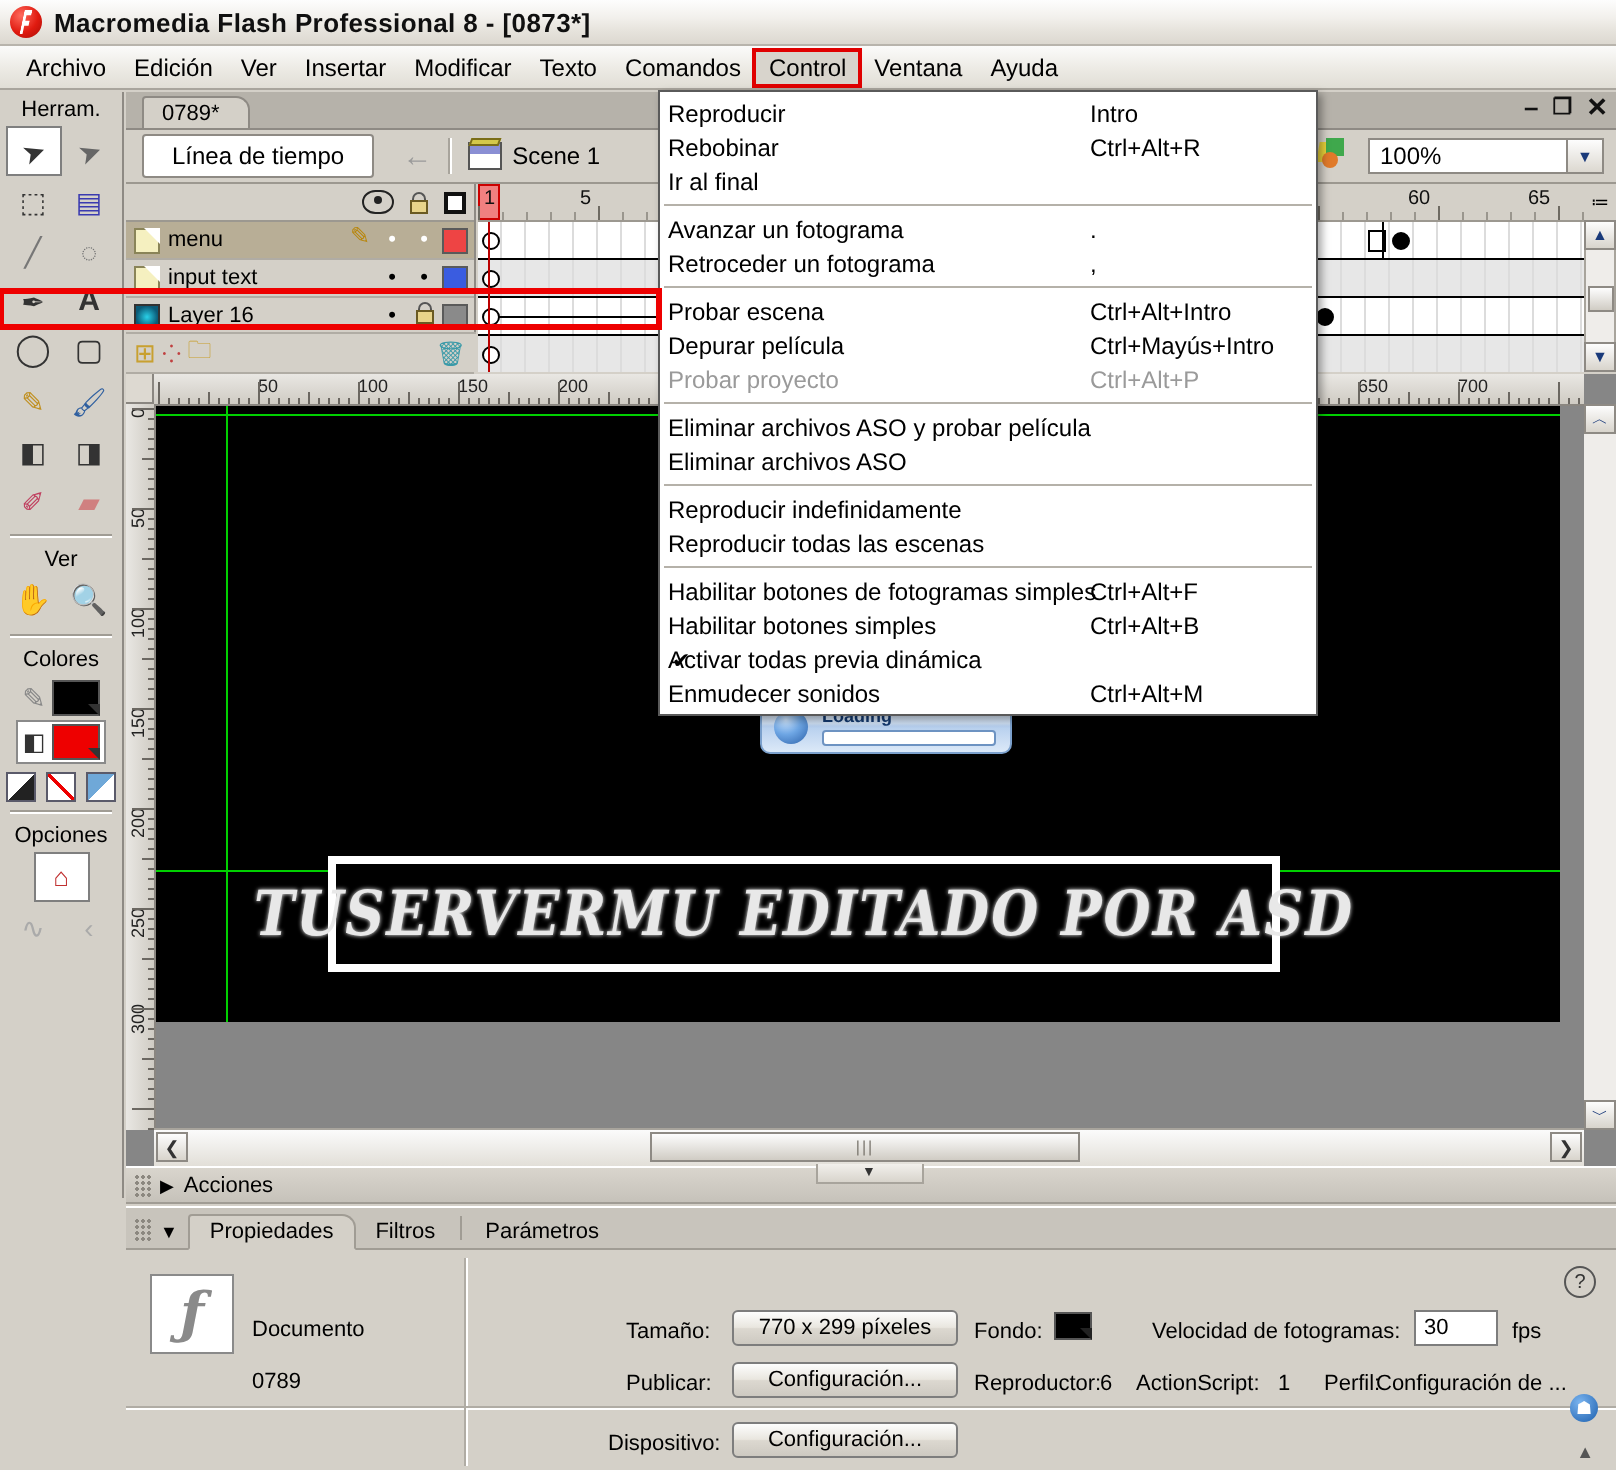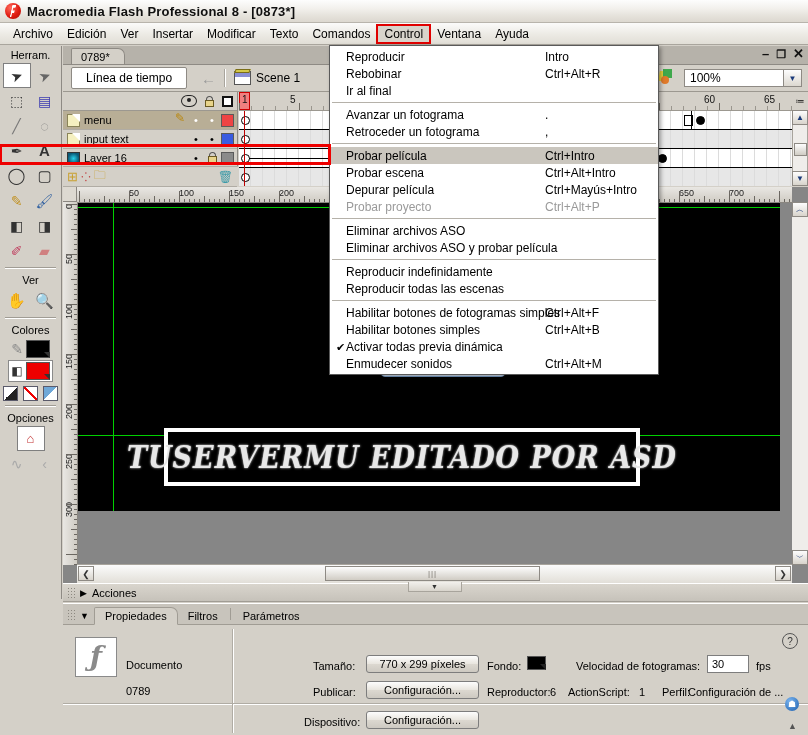--- a/index.html
+++ b/index.html
@@ -229,21 +229,21 @@
   .collapse-tab{position:absolute;left:50%;transform:translateX(-50%);bottom:-9px;width:54px;height:10px;
     background:linear-gradient(to bottom,#f2f0ec,#d8d4cc);border:1px solid #a8a49c;border-top:none;
     display:flex;align-items:center;justify-content:center;font-size:7px;color:#333;box-sizing:border-box;z-index:4;}
 
   
   .dropdown{
     position:absolute;left:329px;top:45px;width:330px;
     background:#fff;border:1px solid #5a5a5a;box-shadow:2px 2px 4px rgba(0,0,0,.35);
     z-index:60;padding:2px 0;box-sizing:border-box;
   }
-  .dd-item{height:17px;display:flex;align-items:center;font-size:12px;color:#000;padding-left:16px;position:relative;cursor:default;}
+  .dd-item{height:17px;display:flex;align-items:center;font-size:12px;color:#000;padding-left:4px;position:relative;cursor:default;}
   .dd-item .sc{position:absolute;left:215px;}
   .dd-item.disabled{color:#9a9a9a;}
   .dd-item.hl{background:#cac6be;}
   .dd-sep{height:1px;background:#b5b1a9;margin:3px 2px;}
   .dd-check{position:absolute;left:6px;top:3px;font-size:11px;}
   .dd-hl-border{
     position:absolute;left:-1px;width:332px;height:21px;border:3px solid #ee0000;box-sizing:border-box;z-index:61;pointer-events:none;
   }
 
   
@@ -933,42 +933,38 @@
       <div class="dd-sep"></div>
       <div class="dd-item">
         <span>Avanzar un fotograma</span>
         <span class="sc">.</span>
       </div>
       <div class="dd-item">
         <span>Retroceder un fotograma</span>
         <span class="sc">,</span>
       </div>
       <div class="dd-sep"></div>
-      <div class="dd-item hl">
-        <span>Probar película</span>
-        <span class="sc">Ctrl+Intro</span>
-      </div>
       <div class="dd-item">
         <span>Probar escena</span>
         <span class="sc">Ctrl+Alt+Intro</span>
       </div>
       <div class="dd-item">
         <span>Depurar película</span>
         <span class="sc">Ctrl+Mayús+Intro</span>
       </div>
       <div class="dd-item disabled">
         <span>Probar proyecto</span>
         <span class="sc">Ctrl+Alt+P</span>
       </div>
       <div class="dd-sep"></div>
       <div class="dd-item">
+        <span>Eliminar archivos ASO y probar película</span>
+      </div>
+      <div class="dd-item">
         <span>Eliminar archivos ASO</span>
-      </div>
-      <div class="dd-item">
-        <span>Eliminar archivos ASO y probar película</span>
       </div>
       <div class="dd-sep"></div>
       <div class="dd-item">
         <span>Reproducir indefinidamente</span>
       </div>
       <div class="dd-item">
         <span>Reproducir todas las escenas</span>
       </div>
       <div class="dd-sep"></div>
       <div class="dd-item">

